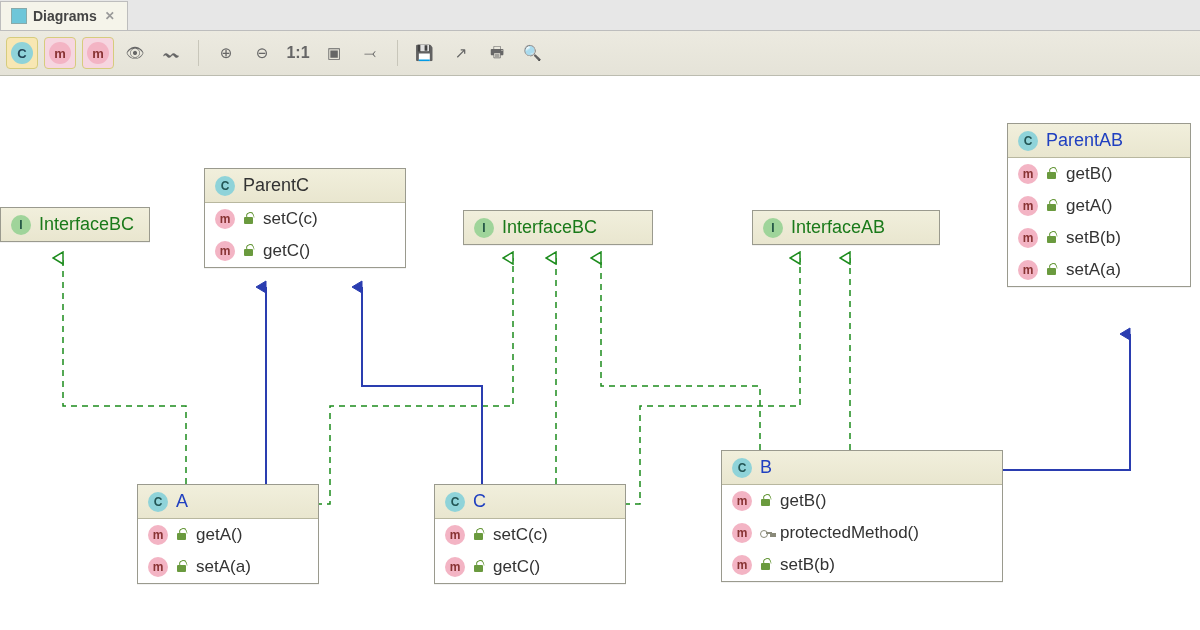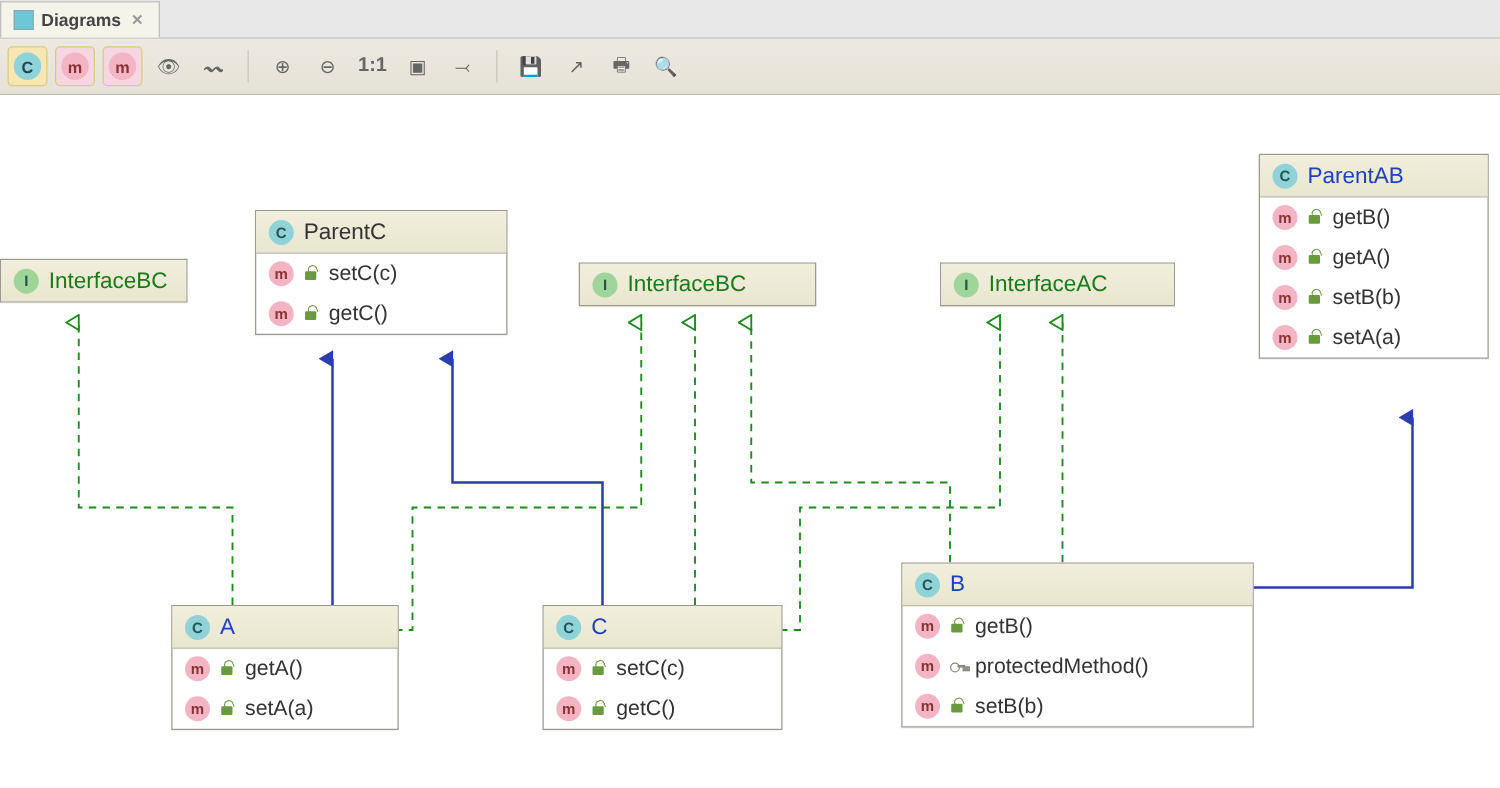--- a/index.html
+++ b/index.html
@@ -153,21 +153,21 @@
   <div class="box simple" style="left:463px;top:134px;width:188px">
     <div class="hdr">
         <span class="circ I">I</span>
         <span class="title iface">InterfaceBC</span>
       </div>
   </div>
 
   <div class="box simple" style="left:752px;top:134px;width:186px">
     <div class="hdr">
         <span class="circ I">I</span>
-        <span class="title iface">InterfaceAC</span>
+        <span class="title iface">InterfaceAB</span>
       </div>
   </div>
 
   <div class="box" style="left:1007px;top:47px;width:182px">
     <div class="hdr">
         <span class="circ C">C</span>
         <span class="title link">ParentAB</span>
       </div>
     <div class="row">
         <span class="circ M">m</span>

